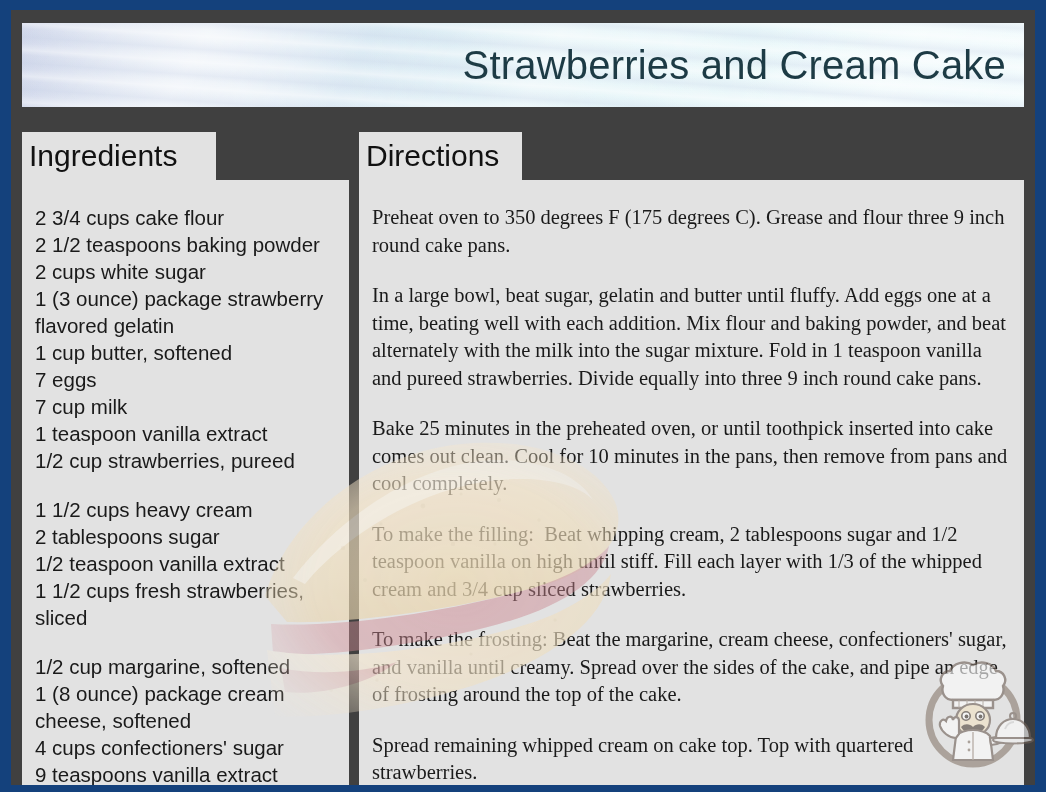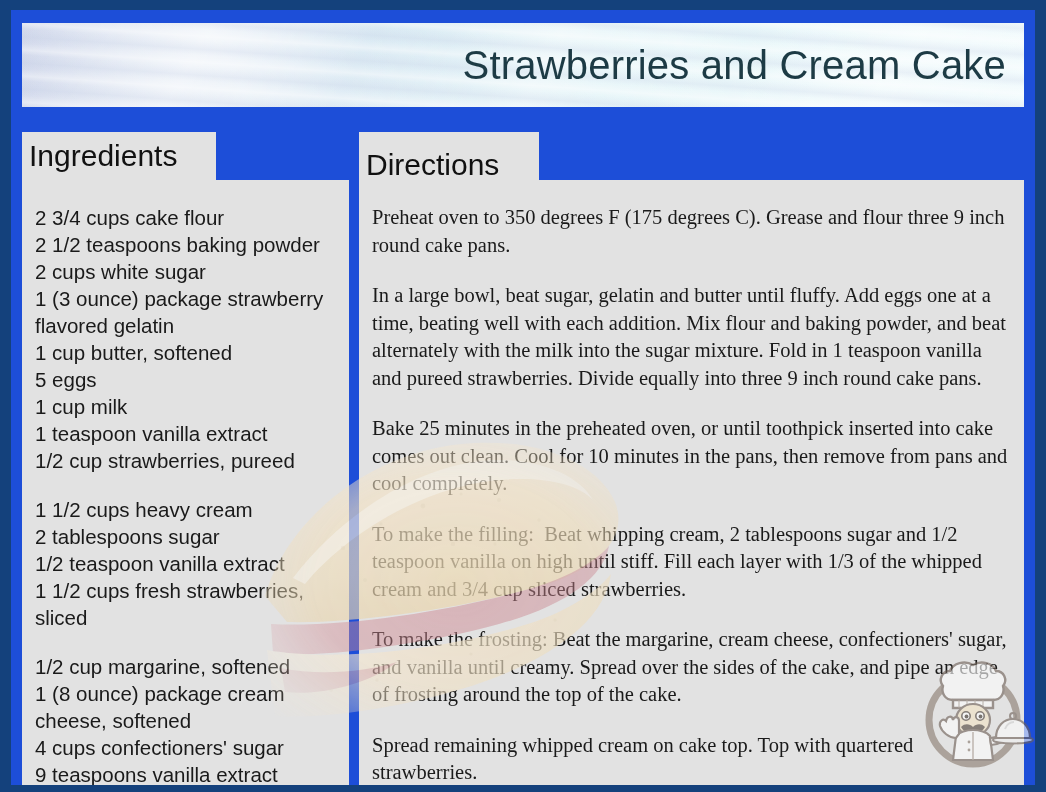--- a/index.html
+++ b/index.html
@@ -20,21 +20,21 @@
     box-sizing: border-box;
     background: #14417c;          
     overflow: hidden;
   }
   .card-inner {
     position: absolute;
     left: 11px;
     top: 10px;
     width: 1024px;
     height: 775px;
-    background: #1d4ed8;
+    background: #404040;
     overflow: hidden;
   }
 
   
   .banner {
     position: absolute;
     left: 11px;
     top: 13px;
     width: 1002px;
     height: 84px;
@@ -117,21 +117,21 @@
     left: 0;
     top: 0;
     height: 48px;
     background: #e2e2e2;
     display: flex;
     align-items: center;
     box-sizing: border-box;
     padding-left: 7px;
   }
   .col-ingredients .head-tab { width: 194px; }
-  .col-directions  .head-tab { width: 180px; align-items: flex-end; }
+  .col-directions  .head-tab { width: 163px; }
 
   .head-tab-label {
     font-size: 30px;
     font-weight: 400;
     color: #111111;
     line-height: 1;
     white-space: nowrap;
   }
 
   .panel {
@@ -183,22 +183,22 @@
       <div class="head-tab">
         <span class="head-tab-label">Ingredients</span>
       </div>
       <div class="panel">
         <div class="ing-group">
           <div class="ing-line">2 3/4 cups cake flour</div>
           <div class="ing-line">2 1/2 teaspoons baking powder</div>
           <div class="ing-line">2 cups white sugar</div>
           <div class="ing-line">1 (3 ounce) package strawberry flavored gelatin</div>
           <div class="ing-line">1 cup butter, softened</div>
-          <div class="ing-line">5 eggs</div>
-          <div class="ing-line">1 cup milk</div>
+          <div class="ing-line">7 eggs</div>
+          <div class="ing-line">7 cup milk</div>
           <div class="ing-line">1 teaspoon vanilla extract</div>
           <div class="ing-line">1/2 cup strawberries, pureed</div>
         </div>
         <div class="ing-group">
           <div class="ing-line">1 1/2 cups heavy cream</div>
           <div class="ing-line">2 tablespoons sugar</div>
           <div class="ing-line">1/2 teaspoon vanilla extract</div>
           <div class="ing-line">1 1/2 cups fresh strawberries, sliced</div>
         </div>
         <div class="ing-group">

